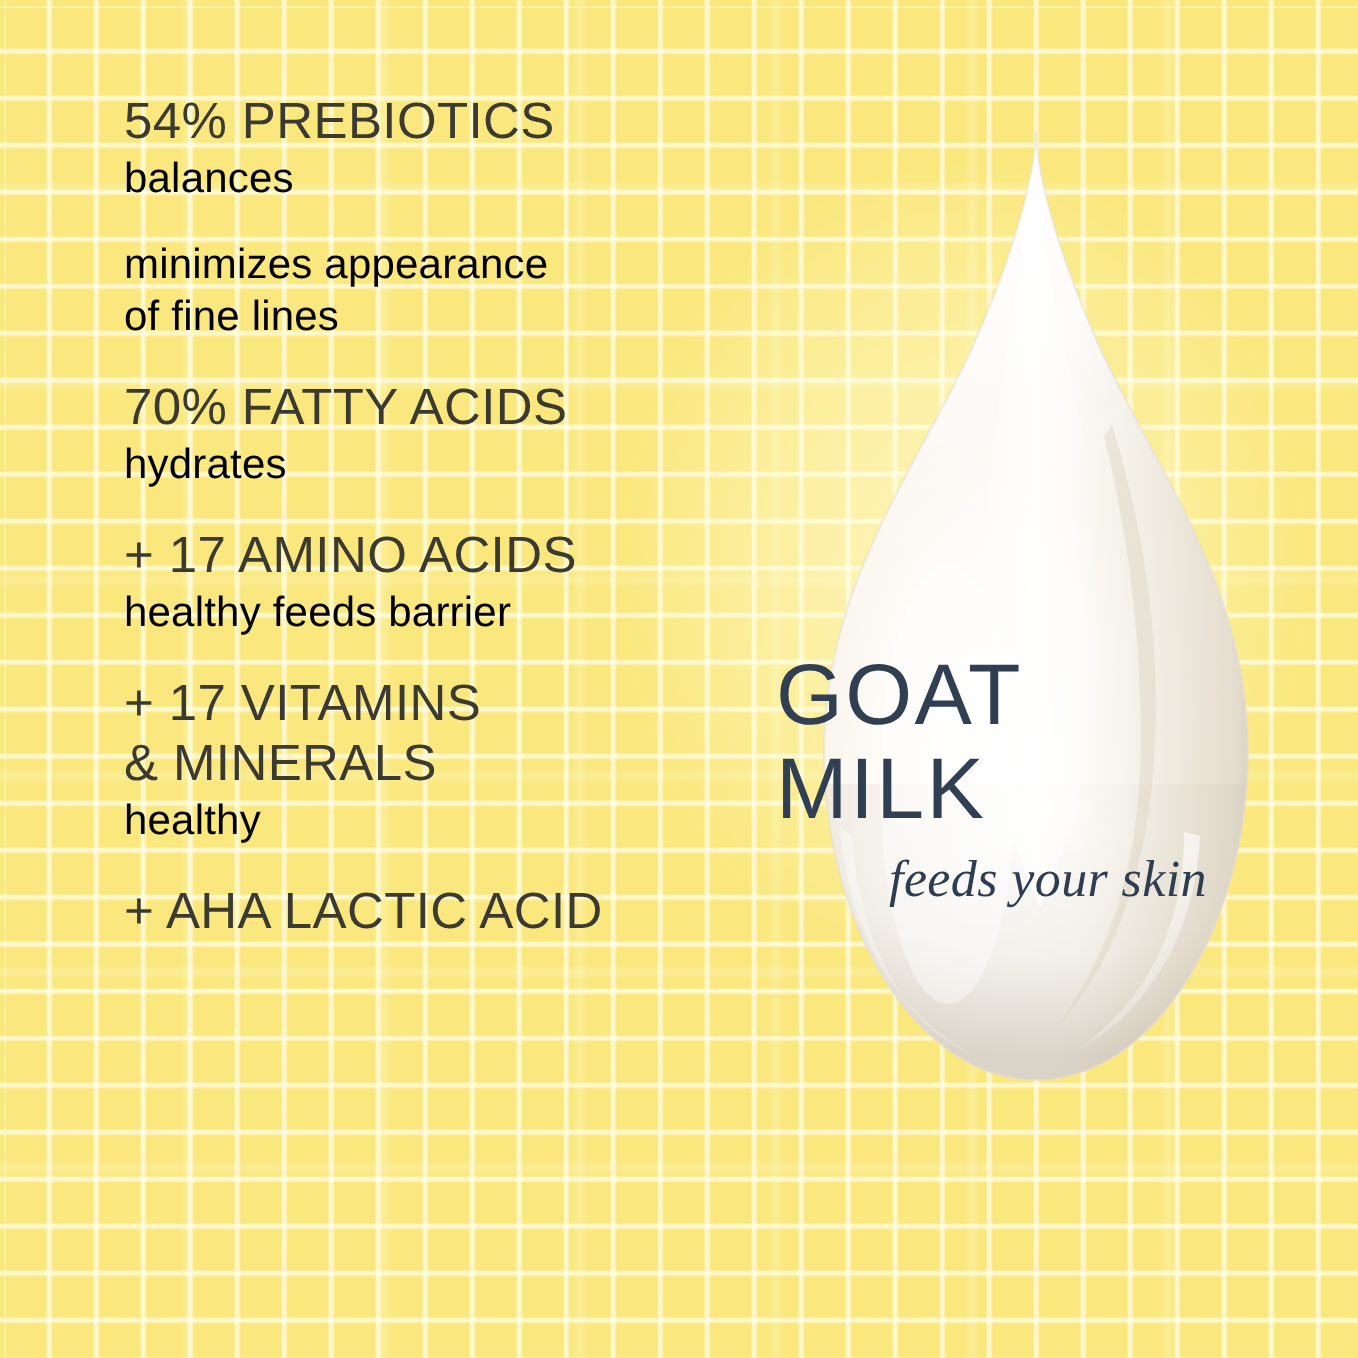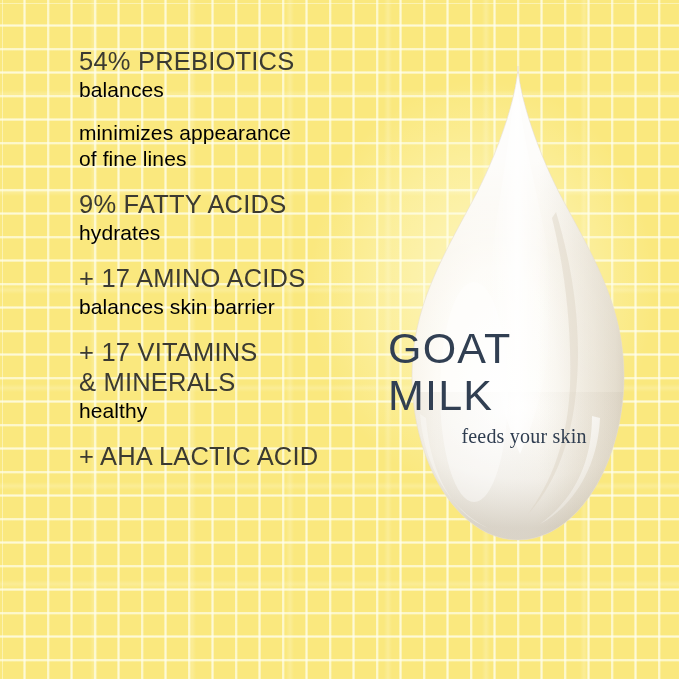--- a/index.html
+++ b/index.html
@@ -65,21 +65,21 @@
     background: radial-gradient(ellipse 56% 48% at 54% 46%,
                 rgba(255,255,235,0.60) 0%,
                 rgba(255,253,220,0.30) 45%,
                 rgba(255,250,200,0.00) 72%);
     pointer-events: none;
   }
 
   
   .ingredients {
     position: absolute;
-    left: 79px;
+    left: 62px;
     top: 46px;
     width: 330px;
   }
   .ing-item { margin-bottom: 17px; }
   .ing-item:last-child { margin-bottom: 0; }
 
   .ing-title {
     color: #3b3a31;
     font-size: 25.5px;
     line-height: 30px;
@@ -127,21 +127,22 @@
     font-weight: 400;
   }
   .tagline {
     position: absolute;
     left: 0;
     top: 363px;
     width: 272px;
     text-align: center;
     color: #2f3d50;
     font-family: "Liberation Serif", serif;
-    font-size: 20px;
+    font-style: italic;
+    font-size: 26px;
     letter-spacing: 0.2px;
   }
 </style>
 </head>
 <body>
 
 <div id="canvas">
 
   <div class="bg-base"></div>
   <div class="bg-grid"></div>
@@ -154,27 +155,27 @@
       <div class="ing-title">54% PREBIOTICS</div>
       <div class="ing-desc">balances</div>
     </div>
 
     <div class="ing-item">
       <div class="ing-desc">minimizes appearance
 of fine lines</div>
     </div>
 
     <div class="ing-item">
-      <div class="ing-title">9% FATTY ACIDS</div>
+      <div class="ing-title">70% FATTY ACIDS</div>
       <div class="ing-desc">hydrates</div>
     </div>
 
     <div class="ing-item">
       <div class="ing-title">+ 17 AMINO ACIDS</div>
-      <div class="ing-desc">balances skin barrier</div>
+      <div class="ing-desc">healthy feeds barrier</div>
     </div>
 
     <div class="ing-item">
       <div class="ing-title">+ 17 VITAMINS
 &amp; MINERALS</div>
       <div class="ing-desc">healthy</div>
     </div>
 
     <div class="ing-item">
       <div class="ing-title">+ AHA LACTIC ACID</div>

